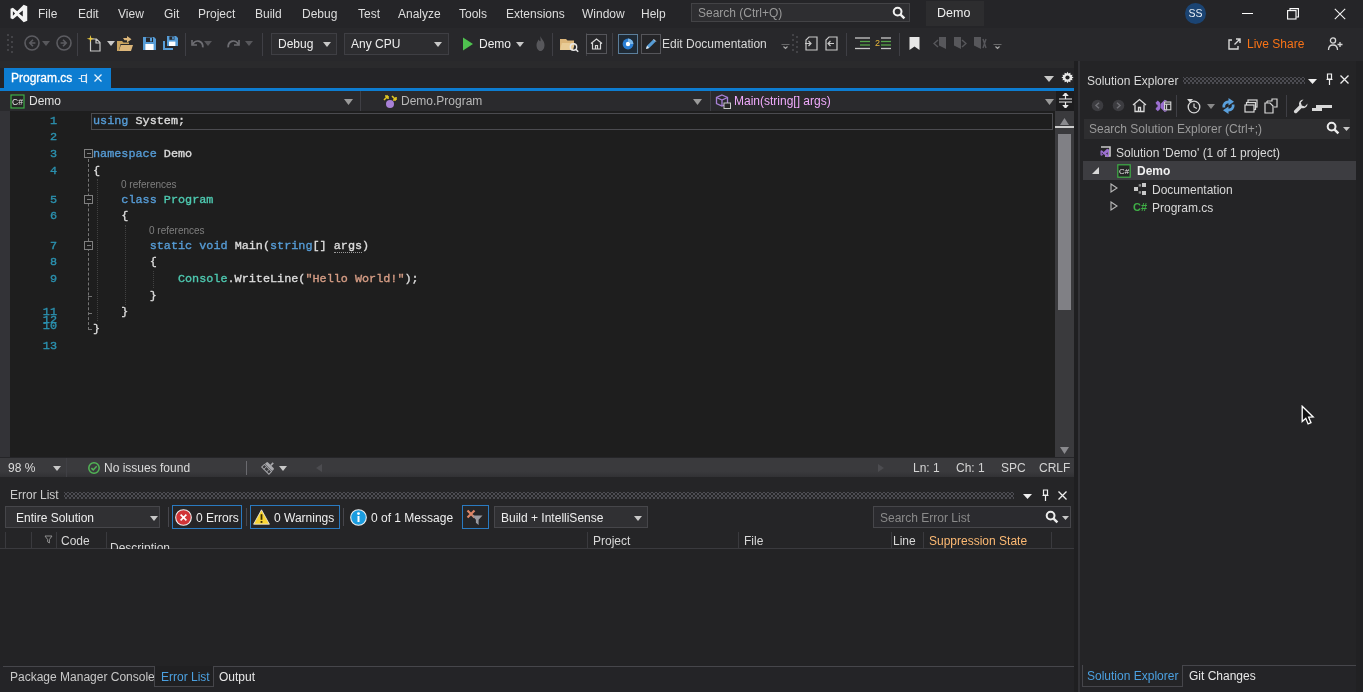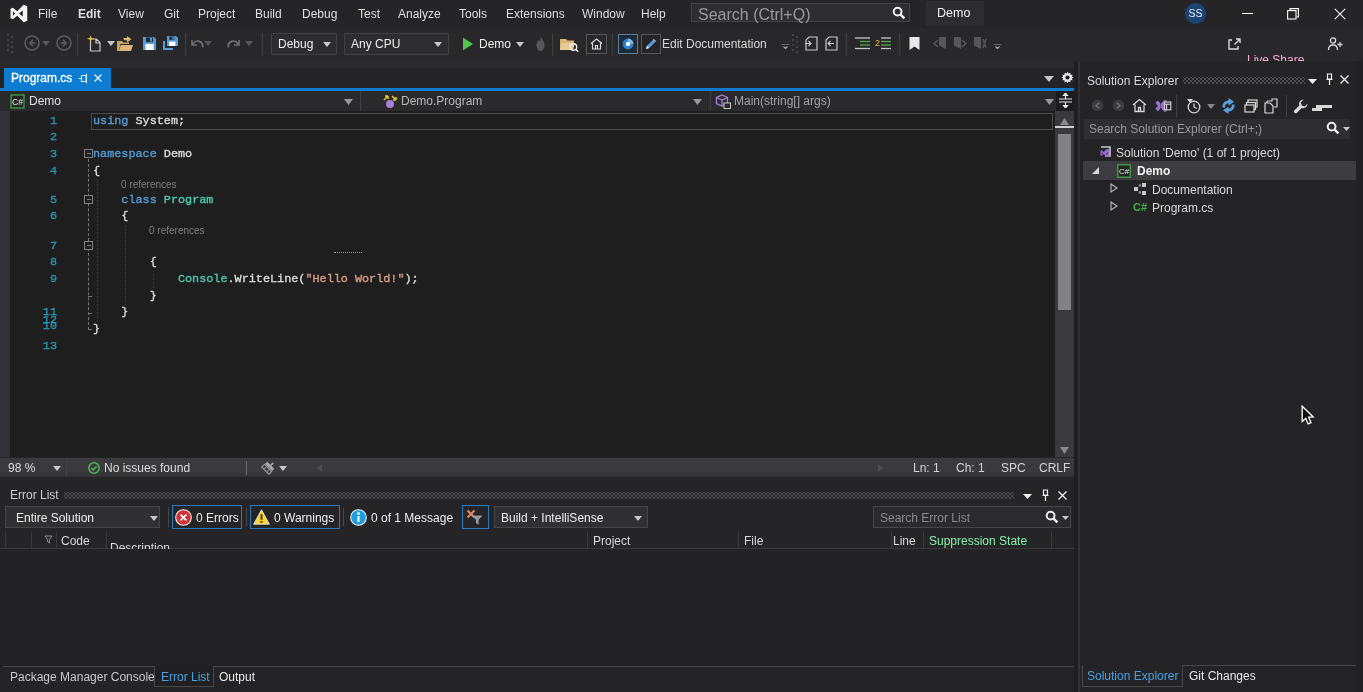--- a/index.html
+++ b/index.html
@@ -14,36 +14,36 @@
 <div id="win">
 
   <div class="abs" id="titlebar" style="left:0;top:0;width:1363px;height:28px;background:#252528;"></div>
   <div class="abs" style="left:8px;top:2.5px;">
     <svg width="21" height="21" viewBox="0 0 24 24">
       <path d="M17.9 2l4.1 1.7v16.6L17.9 22l-7.4-7.4-4.9 4-2.7-1.3V6.7L5.6 5.4l4.9 4L17.9 2zM5.6 9.5v5l2.5-2.5-2.5-2.5zm6.9 2.5l4.4 3.5v-7l-4.4 3.5z" fill="#f4f4f4"></path>
     </svg>
   </div>
   <div class="abs" id="menus" style="left:0;top:7px;height:16px;color:#dedede;font-size:12px;">
     <span class="abs" style="left:38px;top:0;">File</span>
-    <span class="abs" style="left:78px;top:0;font-weight:bold;">Edit</span>
+    <span class="abs" style="left:78px;top:0;">Edit</span>
     <span class="abs" style="left:118px;top:0;">View</span>
     <span class="abs" style="left:164px;top:0;">Git</span>
     <span class="abs" style="left:198px;top:0;">Project</span>
     <span class="abs" style="left:255px;top:0;">Build</span>
     <span class="abs" style="left:302px;top:0;">Debug</span>
     <span class="abs" style="left:358px;top:0;">Test</span>
     <span class="abs" style="left:398px;top:0;">Analyze</span>
     <span class="abs" style="left:459px;top:0;">Tools</span>
     <span class="abs" style="left:506px;top:0;">Extensions</span>
     <span class="abs" style="left:582px;top:0;">Window</span>
     <span class="abs" style="left:641px;top:0;">Help</span>
   </div>
 
   <div class="abs" style="left:691px;top:3px;width:219px;height:19px;background:#2e2e31;border:1px solid #434346;"></div>
-  <div class="abs" style="left:698px;top:6px;color:#9a9a9a;font-size:16px;">Search (Ctrl+Q)</div>
+  <div class="abs" style="left:698px;top:6px;color:#9a9a9a;font-size:12px;">Search (Ctrl+Q)</div>
   <div class="abs" style="left:892px;top:6px;">
     <svg width="14" height="14" viewBox="0 0 14 14">
         <circle cx="5.6" cy="5.6" r="3.9" fill="none" stroke="#f0f0f0" stroke-width="2"></circle>
         <line x1="8.6" y1="8.6" x2="12.4" y2="12.4" stroke="#f0f0f0" stroke-width="2.4"></line>
       </svg>
   </div>
   <div class="abs" style="left:926px;top:1px;width:58px;height:25px;background:#2d2d2f;"></div>
   <div class="abs" style="left:937px;top:6px;color:#f0f0f0;font-size:12.5px;">Demo</div>
 
   <div class="abs" style="left:1185px;top:3px;width:21px;height:21px;border-radius:50%;background:#1b4473;color:#e8eef5;font-size:10.5px;text-align:center;line-height:21px;">SS</div>
@@ -247,21 +247,21 @@
         <path d="M2 1 L9 1 L9 13 L2 9.5 Z" fill="#57575b"></path>
         <path d="M11 3 L14 12 M14 3 L11 12" stroke="#57575b" stroke-width="1.4"></path>
       </svg>
     <svg class="abs" style="left:993px;top:16px;" width="9" height="6" viewBox="0 0 9 6">
         <path d="M0.5 0 L8.5 0 M2.5 2.5 L4.5 4.5 L6.5 2.5" stroke="#a8a8a8" stroke-width="1.1" fill="none"></path>
       </svg>
 
     <svg class="abs" style="left:1226px;top:8px;" width="17" height="16" viewBox="0 0 17 16">
         <path d="M10 3 L14 3 L14 7 M14 3 L8.5 8.5 M6 4 L3 4 L3 13 L12 13 L12 10" fill="none" stroke="#d8d8d8" stroke-width="1.4"></path>
       </svg>
-    <div class="abs" style="left:1247px;top:25px;color:#f9a8d4;">Live Share</div>
+    <div class="abs" style="left:1247px;top:9px;color:#f97316;">Live Share</div>
     <svg class="abs" style="left:1327px;top:8px;" width="16" height="16" viewBox="0 0 16 16">
         <circle cx="6" cy="4.5" r="2.6" fill="none" stroke="#d8d8d8" stroke-width="1.3"></circle>
         <path d="M1.5 14 C1.5 10.5 3.5 9 6 9 C8.5 9 10.5 10.5 10.5 14" fill="none" stroke="#d8d8d8" stroke-width="1.3"></path>
         <path d="M13 6 L13 11 M10.5 8.5 L15.5 8.5" stroke="#d8d8d8" stroke-width="1.3"></path>
       </svg>
   </div>
 
   <div class="abs" style="left:0;top:61px;width:1363px;height:631px;background:#242427;"></div>
 
   <div class="abs" style="left:0;top:61px;width:1075px;height:6.5px;background:#2a2a2c;"></div>
@@ -313,21 +313,21 @@
     <svg class="abs" style="left:693px;top:8px;" width="9" height="6" viewBox="0 0 9 6">
         <path d="M0 0 L9 0 L4.5 6 Z" fill="#9a9a9a"></path>
       </svg>
     <div class="abs" style="left:710px;top:0;width:1px;height:20.5px;background:#3f3f45;"></div>
 
     <svg class="abs" style="left:715px;top:3px;" width="16" height="15" viewBox="0 0 16 15">
       <path d="M7 1 L12.5 3.5 L12.5 9.5 L7 12 L1.5 9.5 L1.5 3.5 Z" fill="none" stroke="#a881d6" stroke-width="1.3"></path>
       <path d="M1.5 3.5 L7 6 L12.5 3.5 M7 6 L7 12" stroke="#a881d6" stroke-width="1.3" fill="none"></path>
       <rect x="9" y="9" width="6.5" height="5.5" fill="#252526" stroke="#c8c8c8" stroke-width="1"></rect>
     </svg>
-    <div class="abs" style="left:734px;top:3px;color:#a3a3a3;">Main(string[] args)</div>
+    <div class="abs" style="left:734px;top:3px;color:#f0abfc;">Main(string[] args)</div>
     <svg class="abs" style="left:1045px;top:8px;" width="9" height="6" viewBox="0 0 9 6">
         <path d="M0 0 L9 0 L4.5 6 Z" fill="#9a9a9a"></path>
       </svg>
   </div>
 
   <div class="abs" style="left:1056px;top:90.5px;width:19px;height:20.5px;background:#1c1c1e;"></div>
   <div class="abs" style="left:1059px;top:93px;">
     <svg width="13" height="15" viewBox="0 0 13 15">
         <path d="M6.5 0 L8.5 2.5 L4.5 2.5 Z M6.5 15 L8.5 12.5 L4.5 12.5 Z M0 6 L13 6 M0 9 L13 9 M6.5 2.5 L6.5 6 M6.5 9 L6.5 12.5" stroke="#e8e8e8" stroke-width="1.2" fill="#e8e8e8"></path>
       </svg>
@@ -375,20 +375,21 @@
     <div class="fold" style="left:84px;top:83px;"></div>
     <div class="fold" style="left:84px;top:128.8px;"></div>
 
     <div class="cl" style="top:0.4px;"><span class="kw">using</span> System;</div>
     <div class="cl" style="top:33.8px;"><span class="kw">namespace</span> Demo</div>
     <div class="cl" style="top:50.5px;">{</div>
     <div class="refs" style="left:121px;top:67.2px;">0 references</div>
     <div class="cl" style="top:79.6px;">    <span class="kw">class</span> <span class="ty">Program</span></div>
     <div class="cl" style="top:96.3px;">    {</div>
     <div class="refs" style="left:149px;top:112.9px;">0 references</div>
+    <div class="cl" style="top:125.4px;">        <span class="kw">static</span> <span class="kw">void</span> Main(<span class="kw">string</span>[] args)</div>
     <div class="cl" style="top:142.1px;">        {</div>
     <div class="cl" style="top:158.8px;">            <span class="ty">Console</span>.WriteLine(<span class="st">"Hello World!"</span>);</div>
     <div class="cl" style="top:175.5px;">        }</div>
     <div class="cl" style="top:192.2px;">    }</div>
     <div class="cl" style="top:208.9px;">}</div>
 
     <div class="abs" style="left:334px;top:140px;width:28px;height:1px;border-bottom:1px dotted #9a9a9a;"></div>
   </div>
 
   <div class="abs" style="left:1055px;top:111px;width:19px;height:346px;background:#3a3a3d;"></div>
@@ -510,21 +511,21 @@
 
     <div class="abs" style="left:0;top:54px;width:1074px;height:18px;background:#252527;border-bottom:1px solid #3a3a3e;"></div>
     <svg class="abs" style="left:44px;top:58px;" width="9" height="9" viewBox="0 0 9 9">
         <path d="M1 1 L8 1 L5.4 4.5 L5.4 8 L3.6 6.8 L3.6 4.5 Z" fill="none" stroke="#9a9a9a" stroke-width="0.9"></path>
       </svg>
     <div class="abs" style="left:61px;top:57px;color:#d8d8d8;">Code</div>
     <div class="abs" style="left:110px;top:64px;color:#d8d8d8;">Description</div>
     <div class="abs" style="left:593px;top:57px;color:#d8d8d8;">Project</div>
     <div class="abs" style="left:744px;top:57px;color:#d8d8d8;">File</div>
     <div class="abs" style="left:893px;top:57px;color:#d8d8d8;">Line</div>
-    <div class="abs" style="left:929px;top:57px;color:#86efac;">Suppression State</div>
+    <div class="abs" style="left:929px;top:57px;color:#fdba74;">Suppression State</div>
     <div class="abs" style="left:5px;top:55px;width:1px;height:16px;background:#3a3a3e;"></div>
     <div class="abs" style="left:31px;top:55px;width:1px;height:16px;background:#3a3a3e;"></div>
     <div class="abs" style="left:56px;top:55px;width:1px;height:16px;background:#3a3a3e;"></div>
     <div class="abs" style="left:106px;top:55px;width:1px;height:16px;background:#3a3a3e;"></div>
     <div class="abs" style="left:587px;top:55px;width:1px;height:16px;background:#3a3a3e;"></div>
     <div class="abs" style="left:738px;top:55px;width:1px;height:16px;background:#3a3a3e;"></div>
     <div class="abs" style="left:891px;top:55px;width:1px;height:16px;background:#3a3a3e;"></div>
     <div class="abs" style="left:923px;top:55px;width:1px;height:16px;background:#3a3a3e;"></div>
     <div class="abs" style="left:1051px;top:55px;width:1px;height:16px;background:#3a3a3e;"></div>
 

